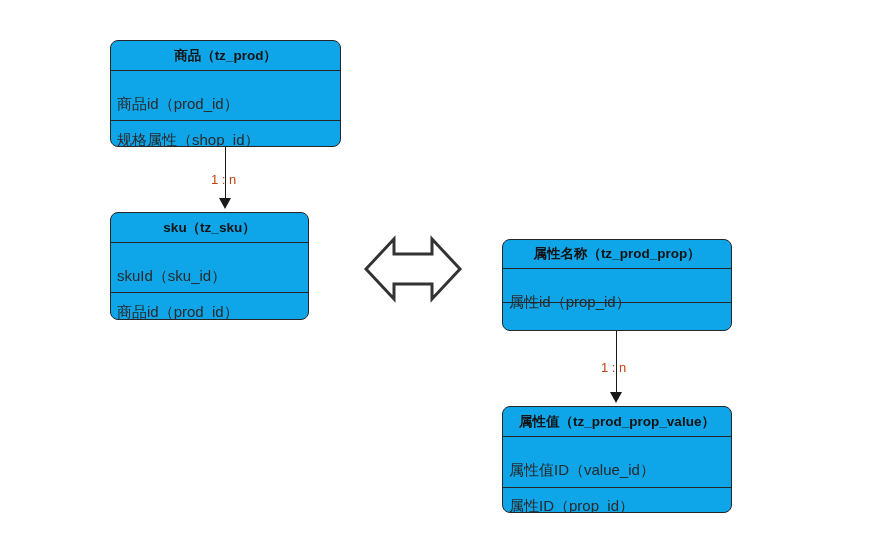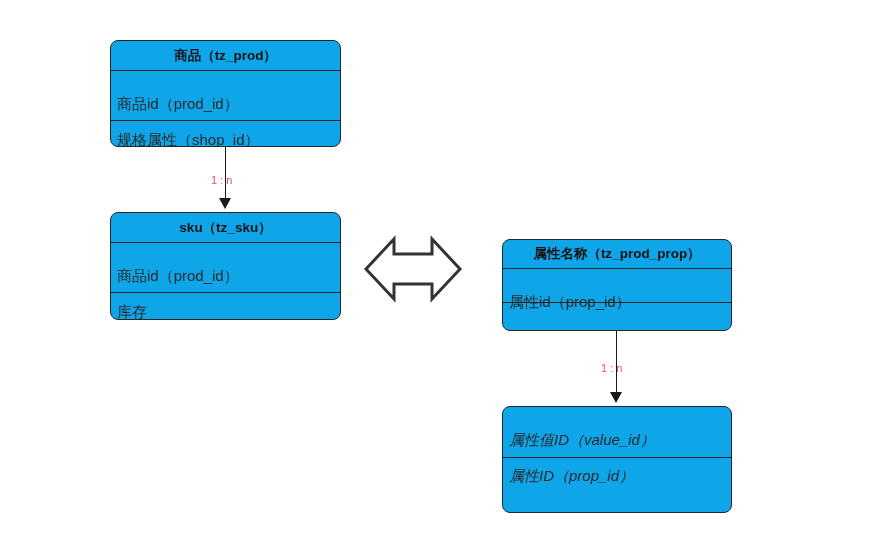--- a/index.html
+++ b/index.html
@@ -63,33 +63,33 @@
     box-sizing: border-box;
     width: 100%;
   }
 
   
   #entity-prod            { left: 110px; top: 40px;  width: 231px; height: 107px; }
   #entity-prod .entity-title  { height: 30px; }
   #entity-prod .entity-fields { height: 50px; }
   #entity-prod .entity-footer { height: 25px; }
 
-  #entity-sku             { left: 110px; top: 212px; width: 231px; height: 108px; }
+  #entity-sku             { left: 110px; top: 212px; width: 199px; height: 108px; }
   #entity-sku .entity-title   { height: 30px; }
   #entity-sku .entity-fields  { height: 50px; }
   #entity-sku .entity-footer  { height: 26px; }
 
   #entity-prop            { left: 502px; top: 239px; width: 230px; height: 92px; }
   #entity-prop .entity-title  { height: 29px; }
   #entity-prop .entity-fields { height: 34px; }
   #entity-prop .entity-footer { height: 27px; }
 
   #entity-prop-value      { left: 502px; top: 406px; width: 230px; height: 107px; }
   #entity-prop-value .entity-title  { height: 30px; }
-  #entity-prop-value .entity-fields { height: 51px; font-style: italic; }
+  #entity-prop-value .entity-fields { height: 51px; }
   #entity-prop-value .entity-footer { height: 24px; }
 
   
   .connector {
     position: absolute;
   }
   .conn-line {
     position: absolute;
     width: 0;
     border-left: 1.6px solid #1a1a1a;
@@ -97,23 +97,23 @@
   .conn-arrow {
     position: absolute;
     width: 0;
     height: 0;
     border-left: 6.5px solid transparent;
     border-right: 6.5px solid transparent;
     border-top: 11px solid #1a1a1a;
   }
   .conn-label {
     position: absolute;
-    font-size: 11px;
+    font-size: 13px;
     line-height: 14px;
-    color: #ec4899;
+    color: #c2410c;
     white-space: nowrap;
   }
 
   
   #conn-prod-sku .conn-line  { left: 225px; top: 147px; height: 52px; }
   #conn-prod-sku .conn-arrow { left: 219px; top: 198px; }
   #conn-prod-sku .conn-label { left: 211px; top: 173px; }
 
   
   #conn-prop-value .conn-line  { left: 616px; top: 331px; height: 62px; }
@@ -140,35 +140,37 @@
       <div class="field">商品id（prod_id）</div>
       <div class="field">规格属性（shop_id）</div>
       <div class="field">库存</div>
     </div>
     <div class="entity-footer"></div>
   </div>
 
   <div class="entity" id="entity-sku">
     <div class="entity-title">sku（tz_sku）</div>
     <div class="entity-fields">
+      <div class="field">skuId（sku_id）</div>
       <div class="field">商品id（prod_id）</div>
       <div class="field">库存</div>
     </div>
     <div class="entity-footer"></div>
   </div>
 
   <div class="entity" id="entity-prop">
     <div class="entity-title">属性名称（tz_prod_prop）</div>
     <div class="entity-fields">
       <div class="field">属性id（prop_id）</div>
     </div>
     <div class="entity-footer"></div>
   </div>
 
   <div class="entity" id="entity-prop-value">
+    <div class="entity-title">属性值（tz_prod_prop_value）</div>
     <div class="entity-fields">
       <div class="field">属性值ID（value_id）</div>
       <div class="field">属性ID（prop_id）</div>
     </div>
     <div class="entity-footer"></div>
   </div>
 
   <div class="connector" id="conn-prod-sku">
     <div class="conn-line"></div>
     <div class="conn-arrow"></div>

